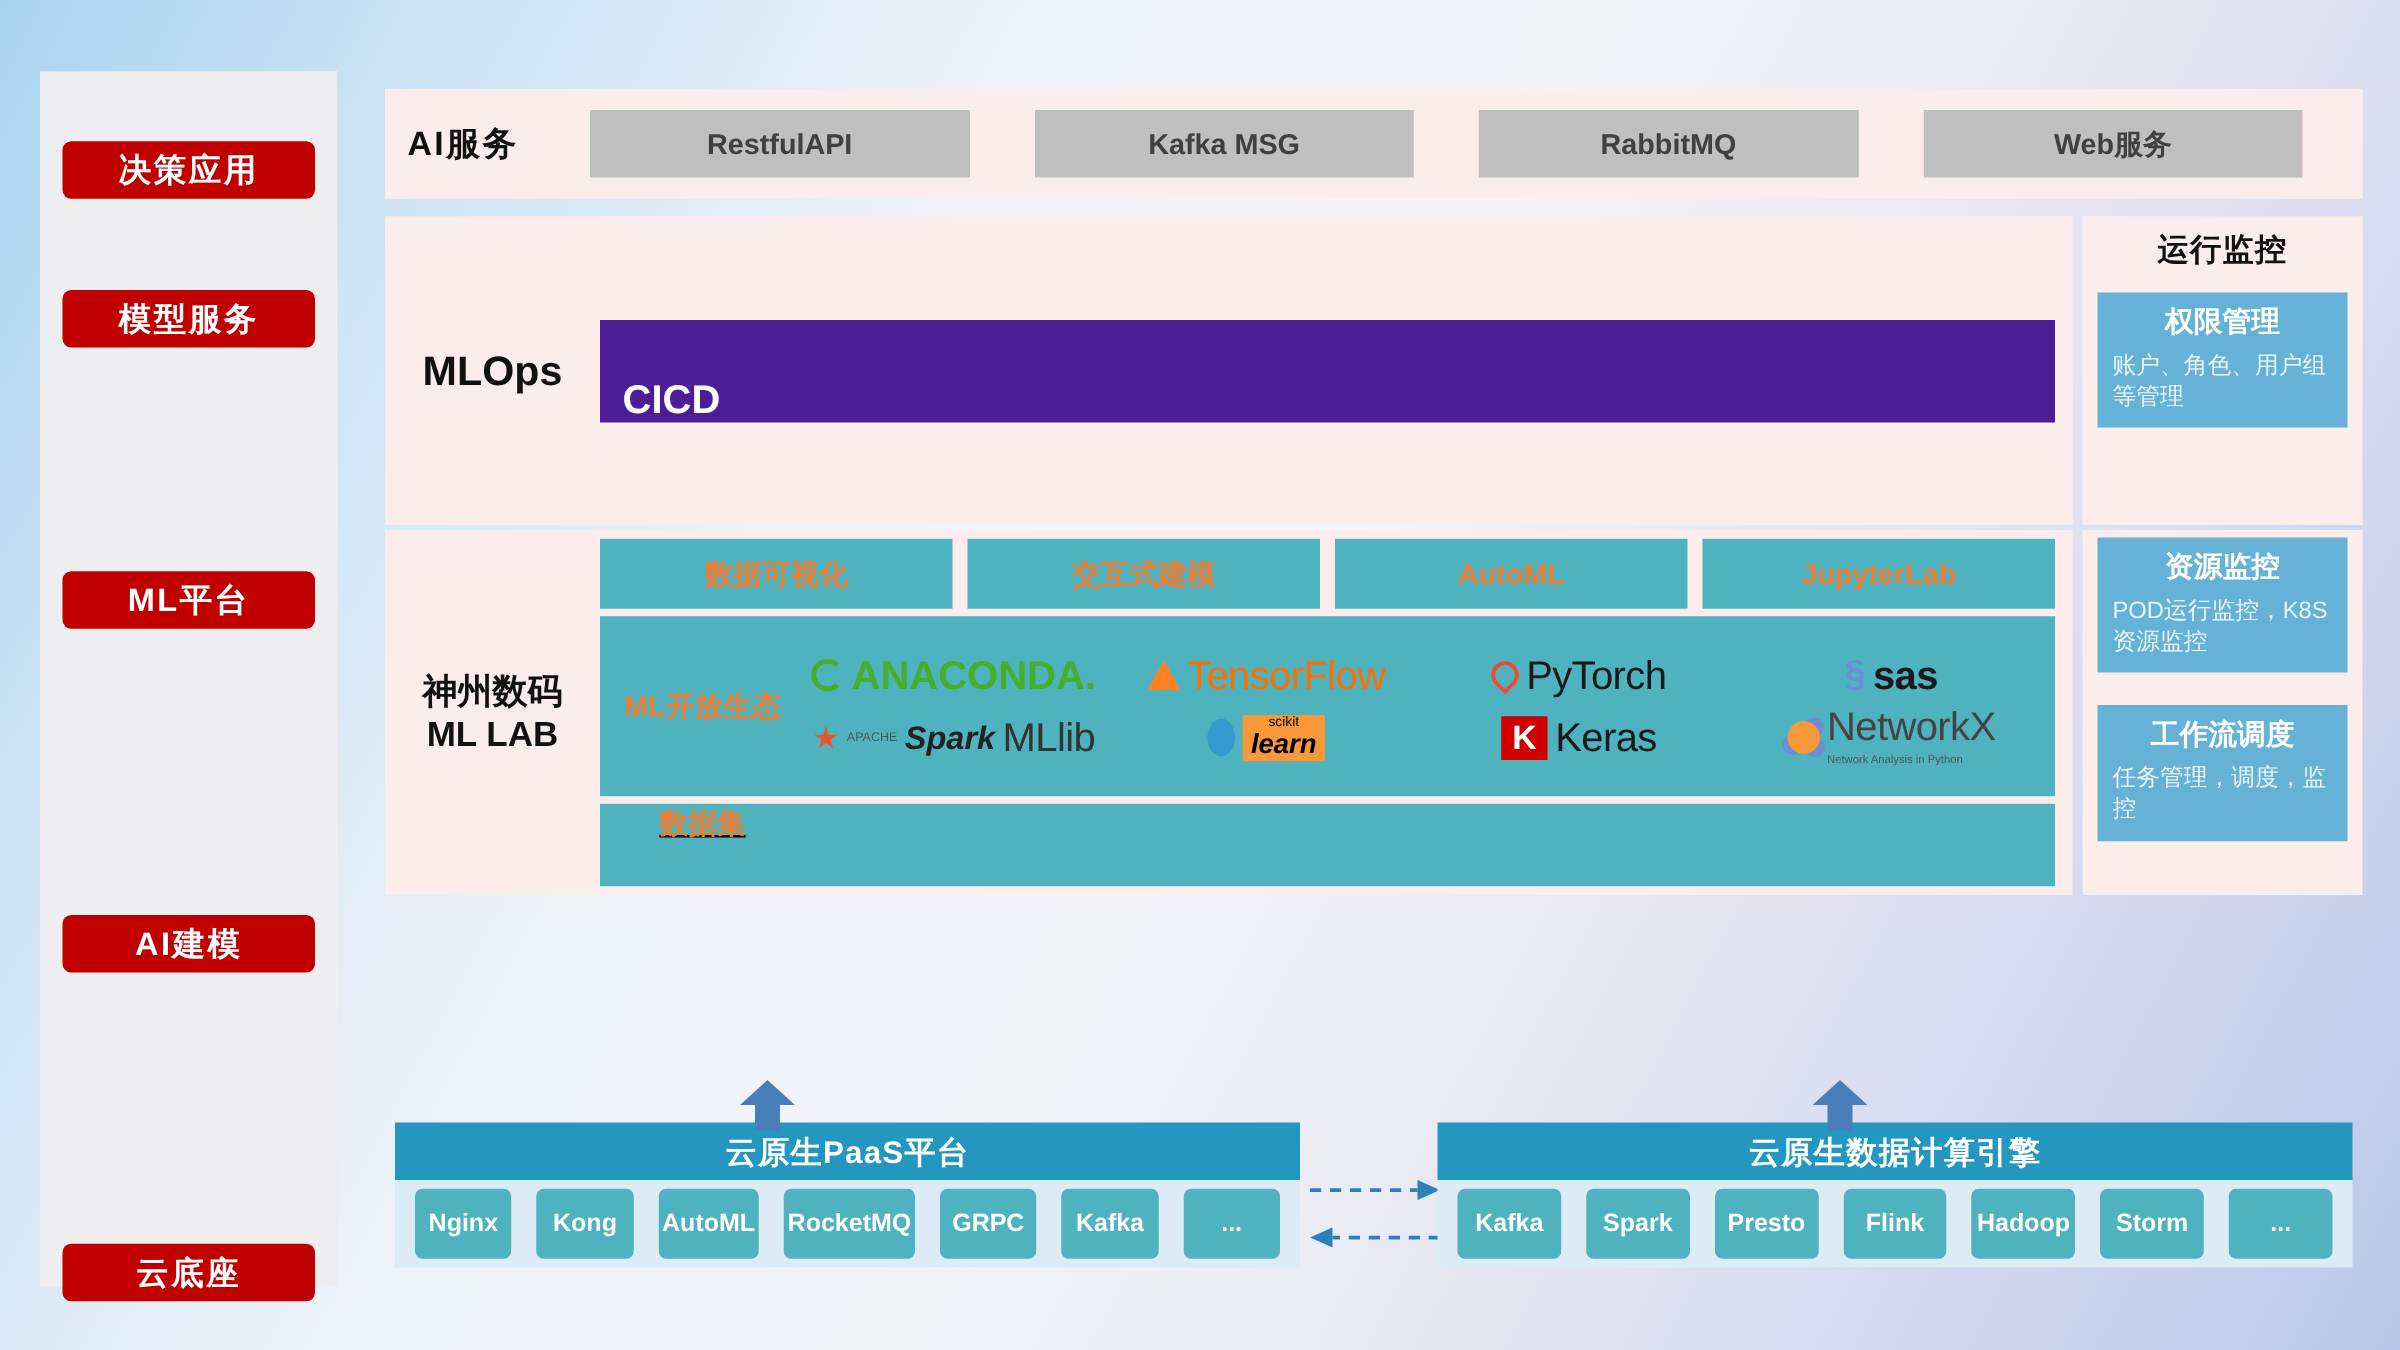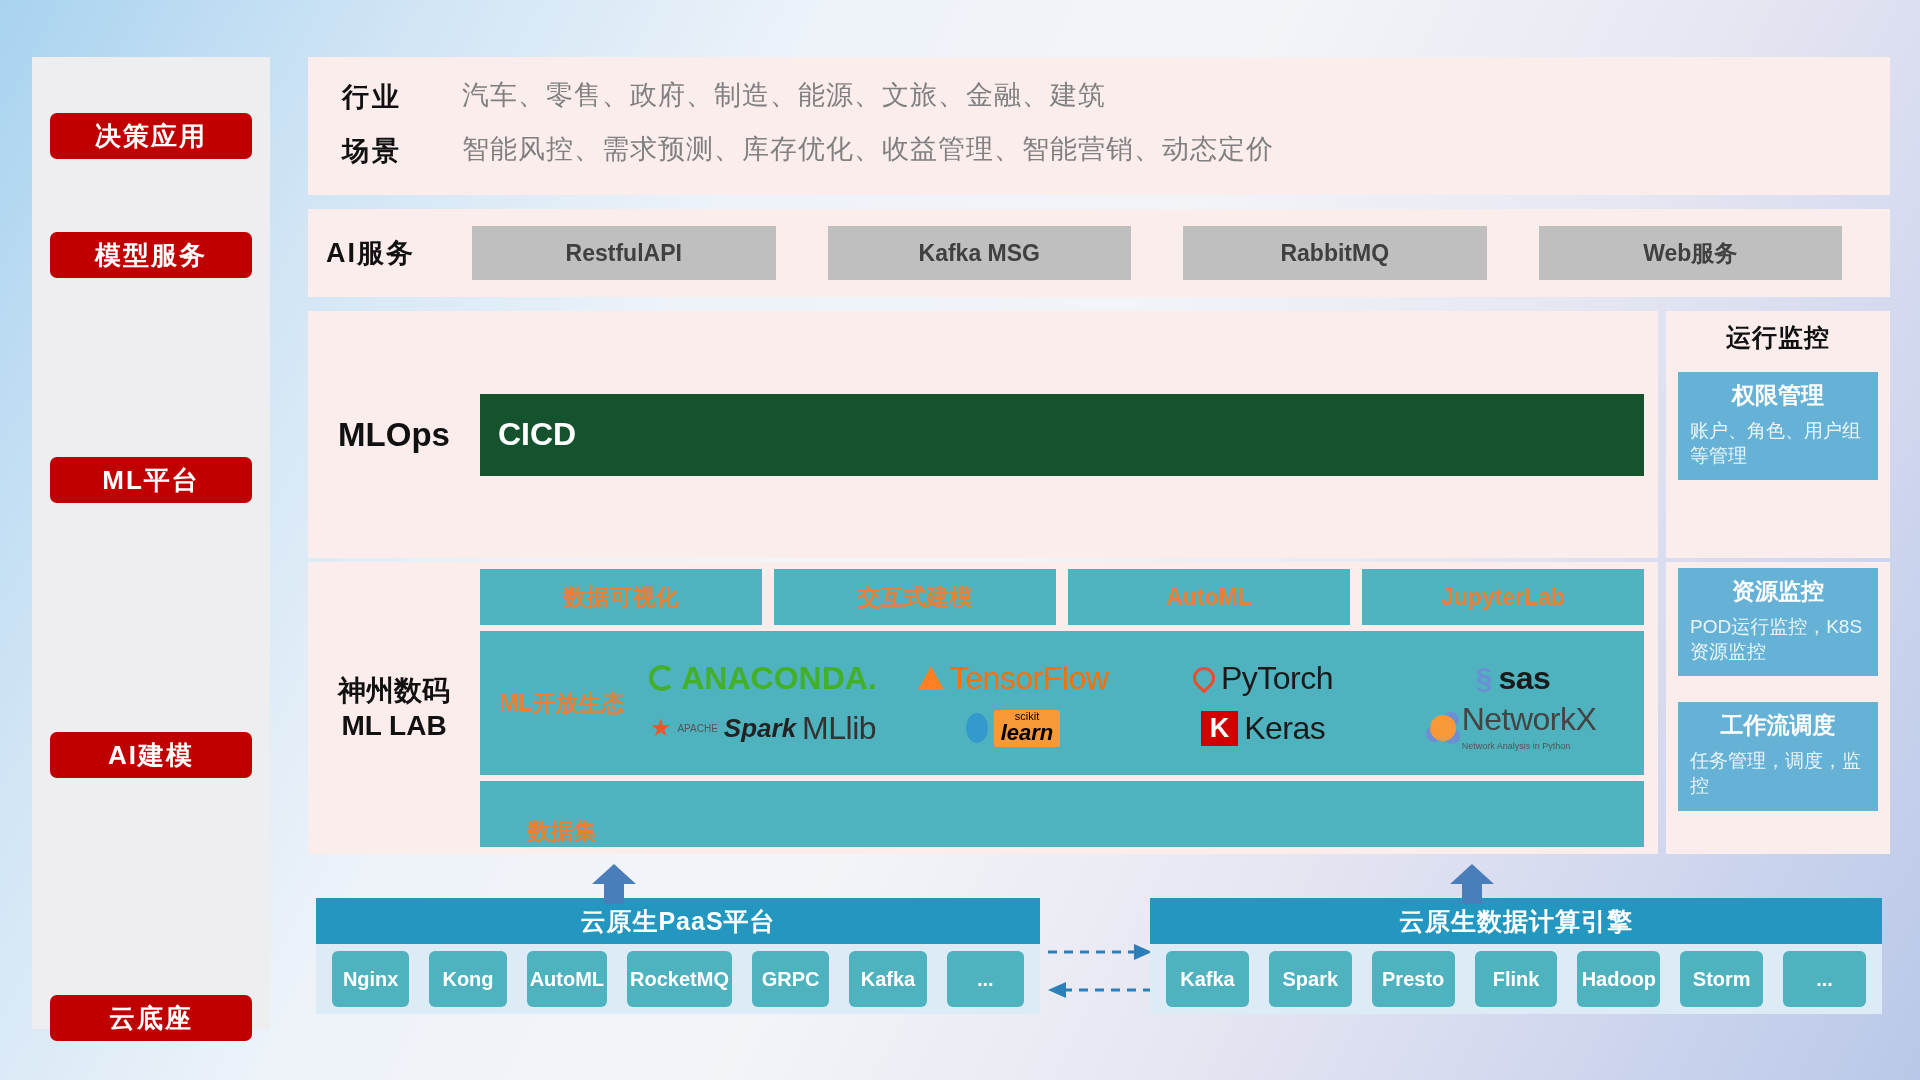--- a/index.html
+++ b/index.html
@@ -74,21 +74,21 @@
   .mlops-card {
     flex: 1; height: 133px; background: #0a84bd; padding: 10px 14px 0 14px;
   }
   .mlops-card h4 {
     font-size: 25px; color: #fff; text-align: center; font-weight: bold;
     margin-bottom: 10px; letter-spacing: 1px;
   }
   .mlops-card p { font-size: 19px; color: #e3f1f8; line-height: 1.35; }
 
   #cicd-bar {
-    background: #14532d; height: 82px; display: flex; align-items: center;
+    background: #4c1d95; height: 82px; display: flex; align-items: flex-end;
     padding: 0 18px; overflow: hidden;
   }
   #cicd-label { font-size: 32px; font-weight: bold; color: #fff; width: 148px; flex: none; }
   #cicd-items { display: flex; flex: 1; }
   .cicd-item {
     flex: 1; font-size: 23px; color: #fff; line-height: 1.15;
     padding-right: 8px; max-height: 56px; overflow: hidden;
   }
 
   
@@ -119,21 +119,21 @@
     flex: 1; height: 56px; background: #4fb3bf;
     display: flex; align-items: center; justify-content: center;
     color: #ed7d31; font-size: 23px; font-weight: bold;
   }
   #lab-eco { background: #4fb3bf; height: 144px; display: flex; align-items: center; padding: 0 6px; }
   #eco-label { width: 152px; flex: none; text-align: center; color: #ed7d31; font-size: 23px; font-weight: bold; }
   #eco-logos { flex: 1; display: grid; grid-template-columns: repeat(4, 1fr); grid-template-rows: 1fr 1fr; align-items: center; }
   .logo { display: flex; align-items: center; justify-content: center; gap: 6px; }
   .logo-txt { font-size: 32px; letter-spacing: -0.5px; }
 
-  #lab-data { background: #4fb3bf; height: 66px; display: flex; align-items: flex-end; margin-top: 6px; padding: 0 6px; }
+  #lab-data { background: #4fb3bf; height: 66px; display: flex; align-items: flex-start; margin-top: 6px; padding: 0 6px; text-decoration: underline; }
   #data-label { width: 152px; flex: none; text-align: center; color: #ed7d31; font-size: 23px; font-weight: bold; }
   #data-items { flex: 1; display: flex; }
   .data-item { flex: 1; text-align: center; color: #1a1a1a; font-size: 23px; }
 
   #monitor-col2 {
     width: 224px; background: #fceded; padding: 6px 12px 0 12px;
   }
 
   
   #bottom { position: absolute; left: 308px; top: 862px; width: 1582px; height: 180px; }
@@ -170,30 +170,20 @@
 <div id="left-rail">
   <div class="rail-chip c0">决策应用</div>
   <div class="rail-chip c1">模型服务</div>
   <div class="rail-chip c2">ML平台</div>
   <div class="rail-chip c3">AI建模</div>
   <div class="rail-chip c4">云底座</div>
 </div>
 
 <div id="stack">
 
-  <div class="band" id="band-industry">
-    <div class="ind-row">
-      <div class="ind-key">行业</div>
-      <div class="ind-val">汽车、零售、政府、制造、能源、文旅、金融、建筑</div>
-    </div>
-    <div class="ind-row">
-      <div class="ind-key">场景</div>
-      <div class="ind-val">智能风控、需求预测、库存优化、收益管理、智能营销、动态定价</div>
-    </div>
-  </div>
 
   <div class="band" id="band-ai">
     <div id="ai-key">AI服务</div>
     <div id="ai-items">
       <div class="ai-chip">RestfulAPI</div>
       <div class="ai-chip">Kafka MSG</div>
       <div class="ai-chip">RabbitMQ</div>
       <div class="ai-chip">Web服务</div>
     </div>
   </div>

